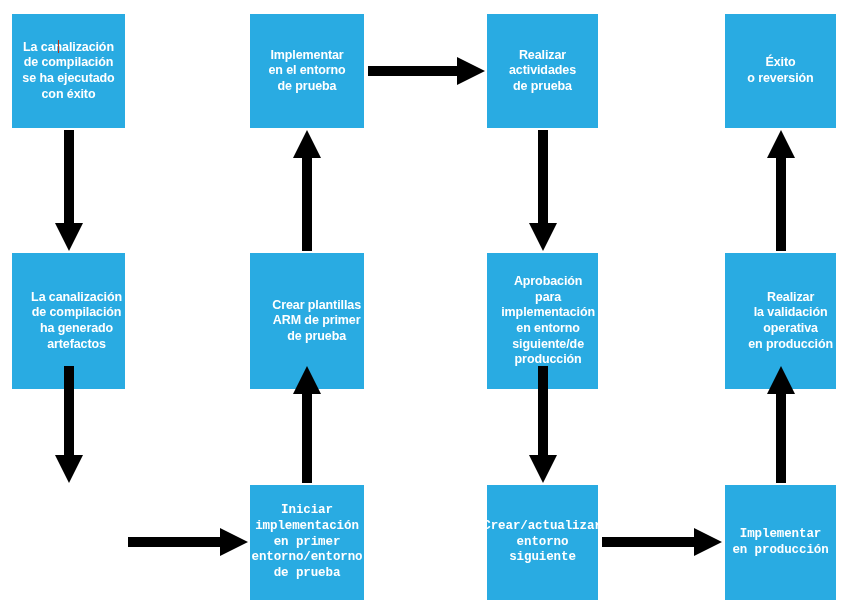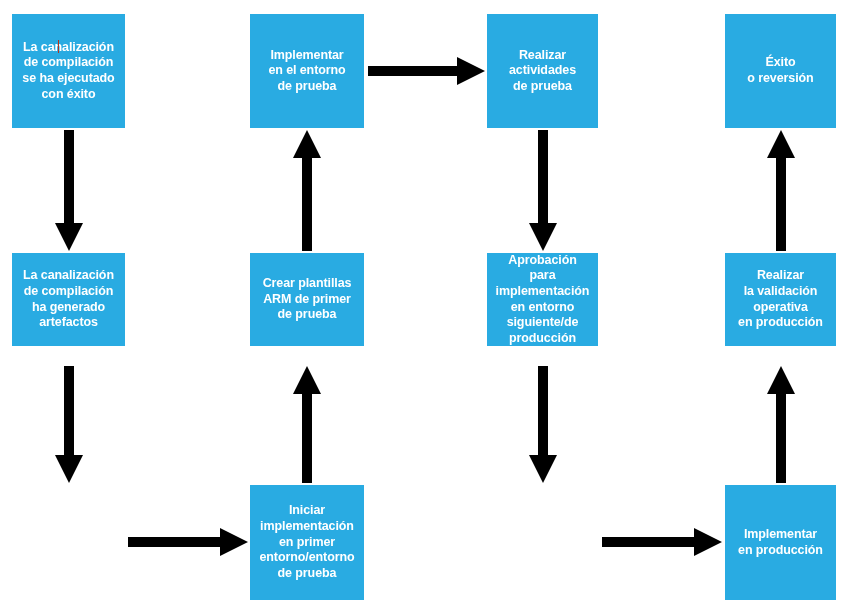--- a/index.html
+++ b/index.html
@@ -33,22 +33,22 @@
     white-space: pre-line;
     letter-spacing: -0.1px;
   }
   
   .c1 { left: 12px;  width: 113px; }
   .c2 { left: 250px; width: 114px; }
   .c3 { left: 487px; width: 111px; }
   .c4 { left: 725px; width: 111px; }
   
   .r1 { top: 14px;  height: 114px; }
-  .r2 { top: 253px; height: 93px; }
-  .r3 { top: 485px; height: 115px; }
+  .r2 { top: 253px; height: 136px; justify-content: flex-end; }
+  .r3 { top: 485px; height: 115px; font-family: Liberation Mono, monospace; }
 
   
   .arrow { position: absolute; }
   .arrow svg { display: block; overflow: visible; }
 
   .caret-artifact {
     position: absolute;
     left: 58px;
     top: 40px;
     width: 1px;
@@ -97,20 +97,25 @@
 actividades
 de prueba</span>
   </div>
   <div class="node c3 r2">
     <span>Aprobación
 para
 implementación
 en entorno
 siguiente/de
 producción</span>
+  </div>
+  <div class="node c3 r3">
+    <span>Crear/actualizar
+entorno
+siguiente</span>
   </div>
 
   <div class="node c4 r1">
     <span>Éxito
 o reversión</span>
   </div>
   <div class="node c4 r2">
     <span>Realizar
 la validación
 operativa

